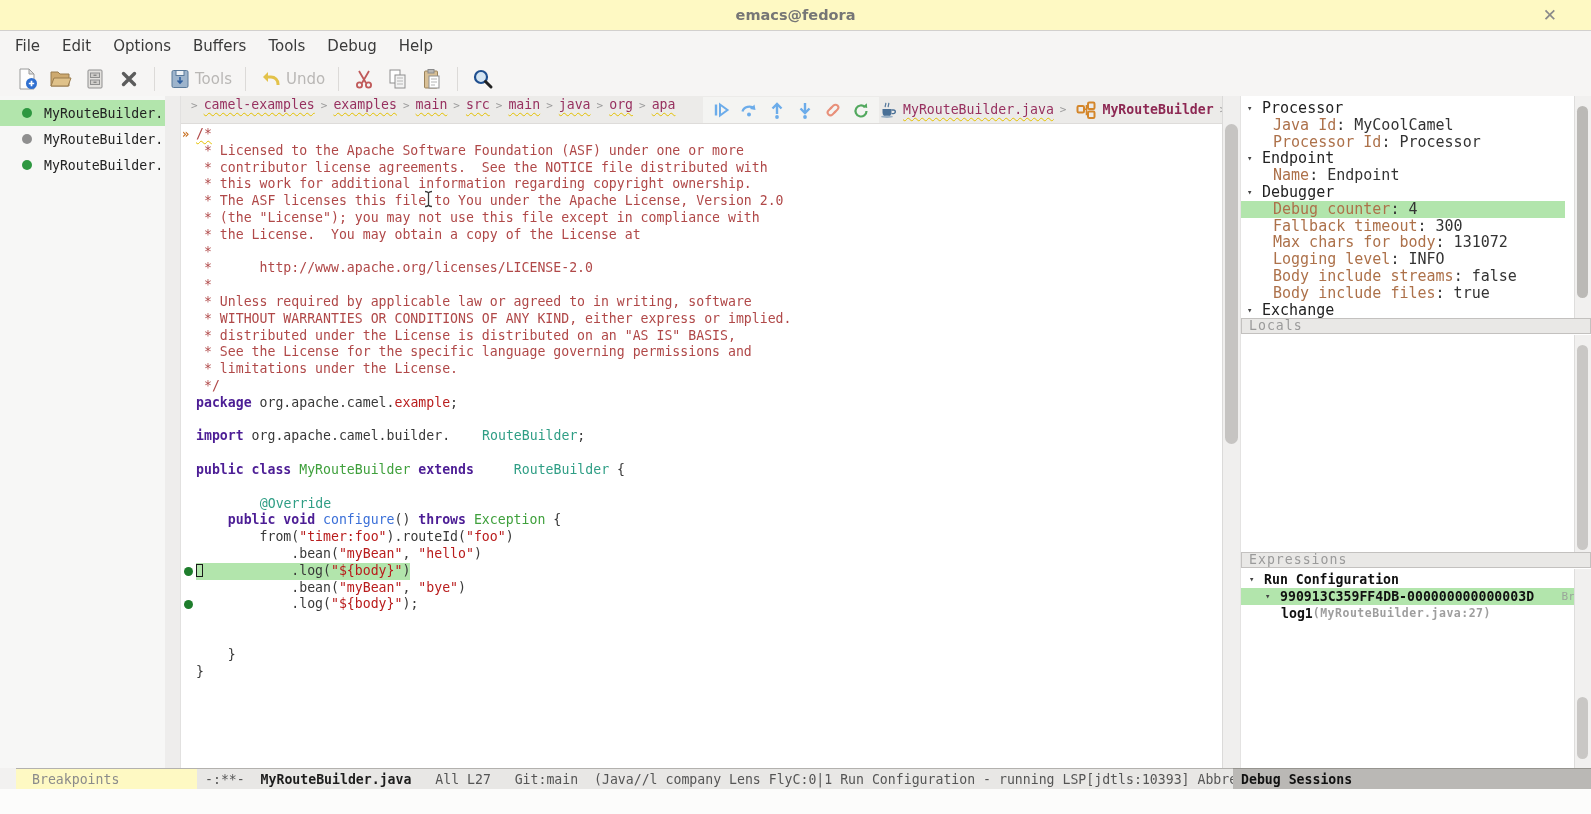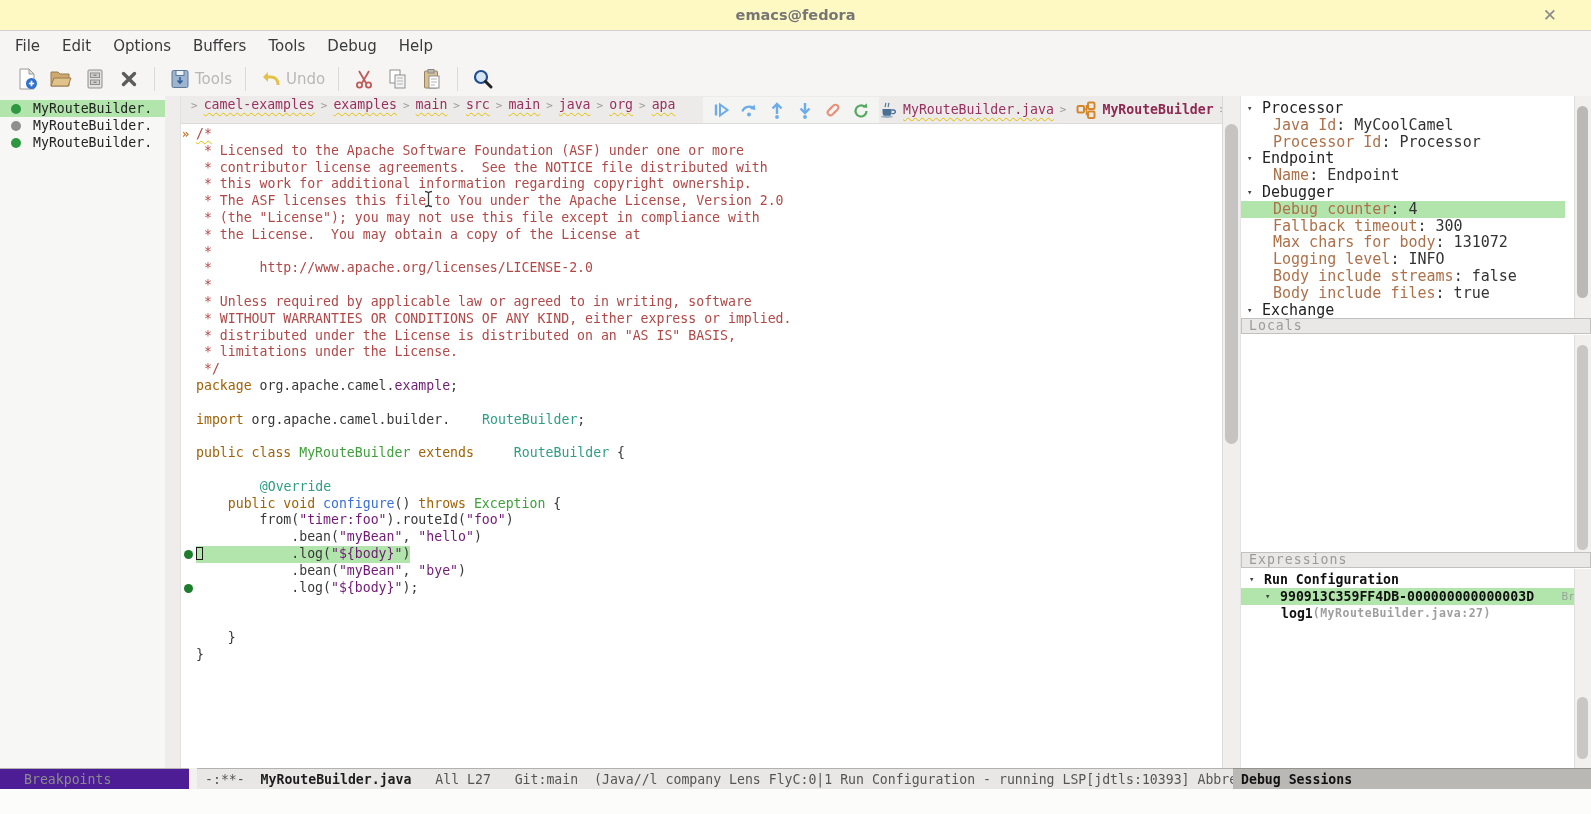--- a/index.html
+++ b/index.html
@@ -25,22 +25,22 @@
   .tb-label{font-size:15px;color:#b9b7b5;margin-left:3px;}
   .tb-sep{width:1px;height:24px;background:#dcdad8;margin:0 8px;}
   .icon svg{display:block;}
 
   
   #main{position:absolute;left:0;top:96px;right:0;bottom:46px;background:#ffffff;}
 
   
   #sidebar{position:absolute;left:0;top:0;width:165px;bottom:0;background:#f7f7f6;padding-top:4px;box-sizing:border-box;}
   #sidebar-strip{position:absolute;left:165px;top:0;width:15px;bottom:0;background:#eeedec;border-right:1px solid #e2e1e0;}
-  .bp-row{position:relative;height:17px;display:flex;align-items:center;font-family:"DejaVu Sans Mono",monospace;
-          font-size:13.2px;color:#222;white-space:pre;padding-left:11px;}
+  .bp-row{position:relative;height:26px;display:flex;align-items:center;font-family:"DejaVu Sans Mono",monospace;
+          font-size:13.2px;color:#222;white-space:pre;padding-left:22px;}
   .bp-row.active{background:#b2e5ac;}
   .bp-dot{width:10px;height:10px;border-radius:50%;margin-right:12px;flex:0 0 10px;}
   .bp-dot.on{background:#2e9740;}
   .bp-dot.off{background:#8f8f8f;}
   .bp-arrow{position:absolute;left:166px;font-size:12px;color:#111;font-weight:700;}
 
   
   #code-window{position:absolute;left:181px;top:0;width:1041px;bottom:0;background:#ffffff;}
   #code-header{position:absolute;left:0;top:0;right:0;height:27px;background:#ecebe9;
                border-bottom:1px solid #dedcda;white-space:nowrap;}
@@ -63,22 +63,22 @@
   #code-area{position:absolute;left:1px;top:29px;right:0;bottom:0;padding-top:1px;}
   .code-line{display:flex;height:16.8px;line-height:16.8px;font-family:"DejaVu Sans Mono",monospace;
              font-size:13.2px;white-space:pre;}
   .fringe{width:14px;flex:0 0 14px;position:relative;}
   .fringe-bp{position:absolute;left:2px;top:4px;width:9px;height:9px;border-radius:50%;background:#1e7d2c;}
   .fringe-mark{color:#c86f1f;font-size:12px;font-weight:700;}
   .ltext{position:relative;}
   .ltext.hl{background:#b2e5ac;display:inline-block;}
   .cursor-box{position:absolute;left:0;top:1px;width:7px;height:13px;border:1.5px solid #1a1a1a;box-sizing:border-box;}
   .ltext.hl > .y-p:first-of-type{margin-left:0;}
-  .y-c{color:#b04848;} .y-k{color:#a16207;} .y-ty{color:#3fa03c;} .y-te{color:#2f9e85;padding-left:32px;}
-  .y-st{color:#701a75;text-align:right;} .y-fn{color:#3a6fd8;} .y-p{color:#383838;}
+  .y-c{color:#b04848;} .y-k{color:#4c1d95;font-weight:bold;} .y-ty{color:#3fa03c;} .y-te{color:#2f9e85;padding-left:32px;}
+  .y-st{color:#b91c1c;text-align:right;} .y-fn{color:#3a6fd8;} .y-p{color:#383838;}
   .sq{text-decoration-line:underline;text-decoration-style:wavy;text-decoration-color:#e3c000;
       text-decoration-thickness:1px;text-underline-offset:2px;}
 
   
   #code-scrollbar{position:absolute;left:1222px;top:0;width:18px;bottom:0;background:#f0efee;border-left:1px solid #dbdad9;}
   #code-scrollbar .thumb{position:absolute;left:2px;width:13px;top:28px;height:320px;background:#c6c4c2;border-radius:7px;}
 
   
   #right-panel{position:absolute;left:1240px;top:0;right:0;bottom:0;background:#ffffff;border-left:1px solid #e4e3e2;}
   #debug-tree{position:absolute;left:0;top:0;right:0;height:222px;padding-top:4px;box-sizing:border-box;overflow:hidden;}
@@ -106,21 +106,21 @@
   .sb{position:absolute;right:0;width:16px;background:#f1f0ef;border-left:1px solid #dedddc;}
   .sb-thumb{position:absolute;left:2px;width:11px;border-radius:6px;background:#bbb9b6;}
   #tree-sb{top:0;height:222px;} #tree-sb .sb-thumb{top:10px;height:192px;}
   #locals-sb{top:239px;height:217px;} #locals-sb .sb-thumb{top:10px;height:205px;background:#c9c7c5;}
   #expr-sb{top:473px;height:199px;} #expr-sb .sb-thumb{top:128px;height:62px;background:#c9c7c5;}
 
   
   #modeline-row{position:absolute;left:0;bottom:25px;right:0;height:21px;}
   .mlcell{position:absolute;top:0;height:21px;line-height:21px;font-family:"DejaVu Sans Mono",monospace;
           font-size:13.2px;white-space:pre;overflow:hidden;box-sizing:border-box;}
-  #ml-left{left:0;width:189px;background:#4c1d95;color:#8b8b8b;padding-left:24px;border-top:1px solid #b3b1ae;}
+  #ml-left{left:16px;width:189px;background:#fef9c3;color:#8b8b8b;padding-left:16px;border-top:1px solid #b3b1ae;}
   #ml-mid{left:197px;width:1036px;background:#e8e7e5;color:#555;padding-left:8px;border-top:1px solid #b3b1ae;}
   #ml-mid .ml-file{color:#1d1d1d;font-weight:700;}
   #ml-right{left:1233px;right:0;background:#bab8b5;color:#111;padding-left:8px;font-weight:700;border-top:1px solid #96948f;}
 
   
   #minibuffer{position:absolute;left:0;bottom:0;right:0;height:25px;background:#fcfcfb;}
 
   
   #mouse-ibeam{position:absolute;left:423px;top:190px;z-index:50;}
 </style>
@@ -337,20 +337,21 @@
         <div class="code-line"><span class="fringe"></span><span class="ltext"><span class="y-c"> * this work for additional information regarding copyright ownership.</span></span></div>
         <div class="code-line"><span class="fringe"></span><span class="ltext"><span class="y-c"> * The ASF licenses this file to You under the Apache License, Version 2.0</span></span></div>
         <div class="code-line"><span class="fringe"></span><span class="ltext"><span class="y-c"> * (the "License"); you may not use this file except in compliance with</span></span></div>
         <div class="code-line"><span class="fringe"></span><span class="ltext"><span class="y-c"> * the License.  You may obtain a copy of the License at</span></span></div>
         <div class="code-line"><span class="fringe"></span><span class="ltext"><span class="y-c"> *</span></span></div>
         <div class="code-line"><span class="fringe"></span><span class="ltext"><span class="y-c"> *      http://www.apache.org/licenses/LICENSE-2.0</span></span></div>
         <div class="code-line"><span class="fringe"></span><span class="ltext"><span class="y-c"> *</span></span></div>
         <div class="code-line"><span class="fringe"></span><span class="ltext"><span class="y-c"> * Unless required by applicable law or agreed to in writing, software</span></span></div>
         <div class="code-line"><span class="fringe"></span><span class="ltext"><span class="y-c"> * WITHOUT WARRANTIES OR CONDITIONS OF ANY KIND, either express or implied.</span></span></div>
         <div class="code-line"><span class="fringe"></span><span class="ltext"><span class="y-c"> * distributed under the License is distributed on an "AS IS" BASIS,</span></span></div>
+        <div class="code-line"><span class="fringe"></span><span class="ltext"><span class="y-c"> * See the License for the specific language governing permissions and</span></span></div>
         <div class="code-line"><span class="fringe"></span><span class="ltext"><span class="y-c"> * limitations under the License.</span></span></div>
         <div class="code-line"><span class="fringe"></span><span class="ltext"><span class="y-c"> */</span></span></div>
         <div class="code-line"><span class="fringe"></span><span class="ltext"><span class="y-k">package</span><span class="y-p"> org.apache.camel.</span><span class="y-st">example</span><span class="y-p">;</span></span></div>
         <div class="code-line"><span class="fringe"></span><span class="ltext"></span></div>
         <div class="code-line"><span class="fringe"></span><span class="ltext"><span class="y-k">import</span><span class="y-p"> org.apache.camel.builder.</span><span class="y-te">RouteBuilder</span><span class="y-p">;</span></span></div>
         <div class="code-line"><span class="fringe"></span><span class="ltext"></span></div>
         <div class="code-line"><span class="fringe"></span><span class="ltext"><span class="y-k">public class</span><span class="y-ty"> MyRouteBuilder </span><span class="y-k">extends</span><span class="y-te"> RouteBuilder </span><span class="y-p">{</span></span></div>
         <div class="code-line"><span class="fringe"></span><span class="ltext"></span></div>
         <div class="code-line"><span class="fringe"></span><span class="ltext"><span class="y-p">    </span><span class="y-te">@Override</span></span></div>
         <div class="code-line"><span class="fringe"></span><span class="ltext"><span class="y-p">    </span><span class="y-k">public void</span><span class="y-fn"> configure</span><span class="y-p">() </span><span class="y-k">throws</span><span class="y-ty"> Exception</span><span class="y-p"> {</span></span></div>

